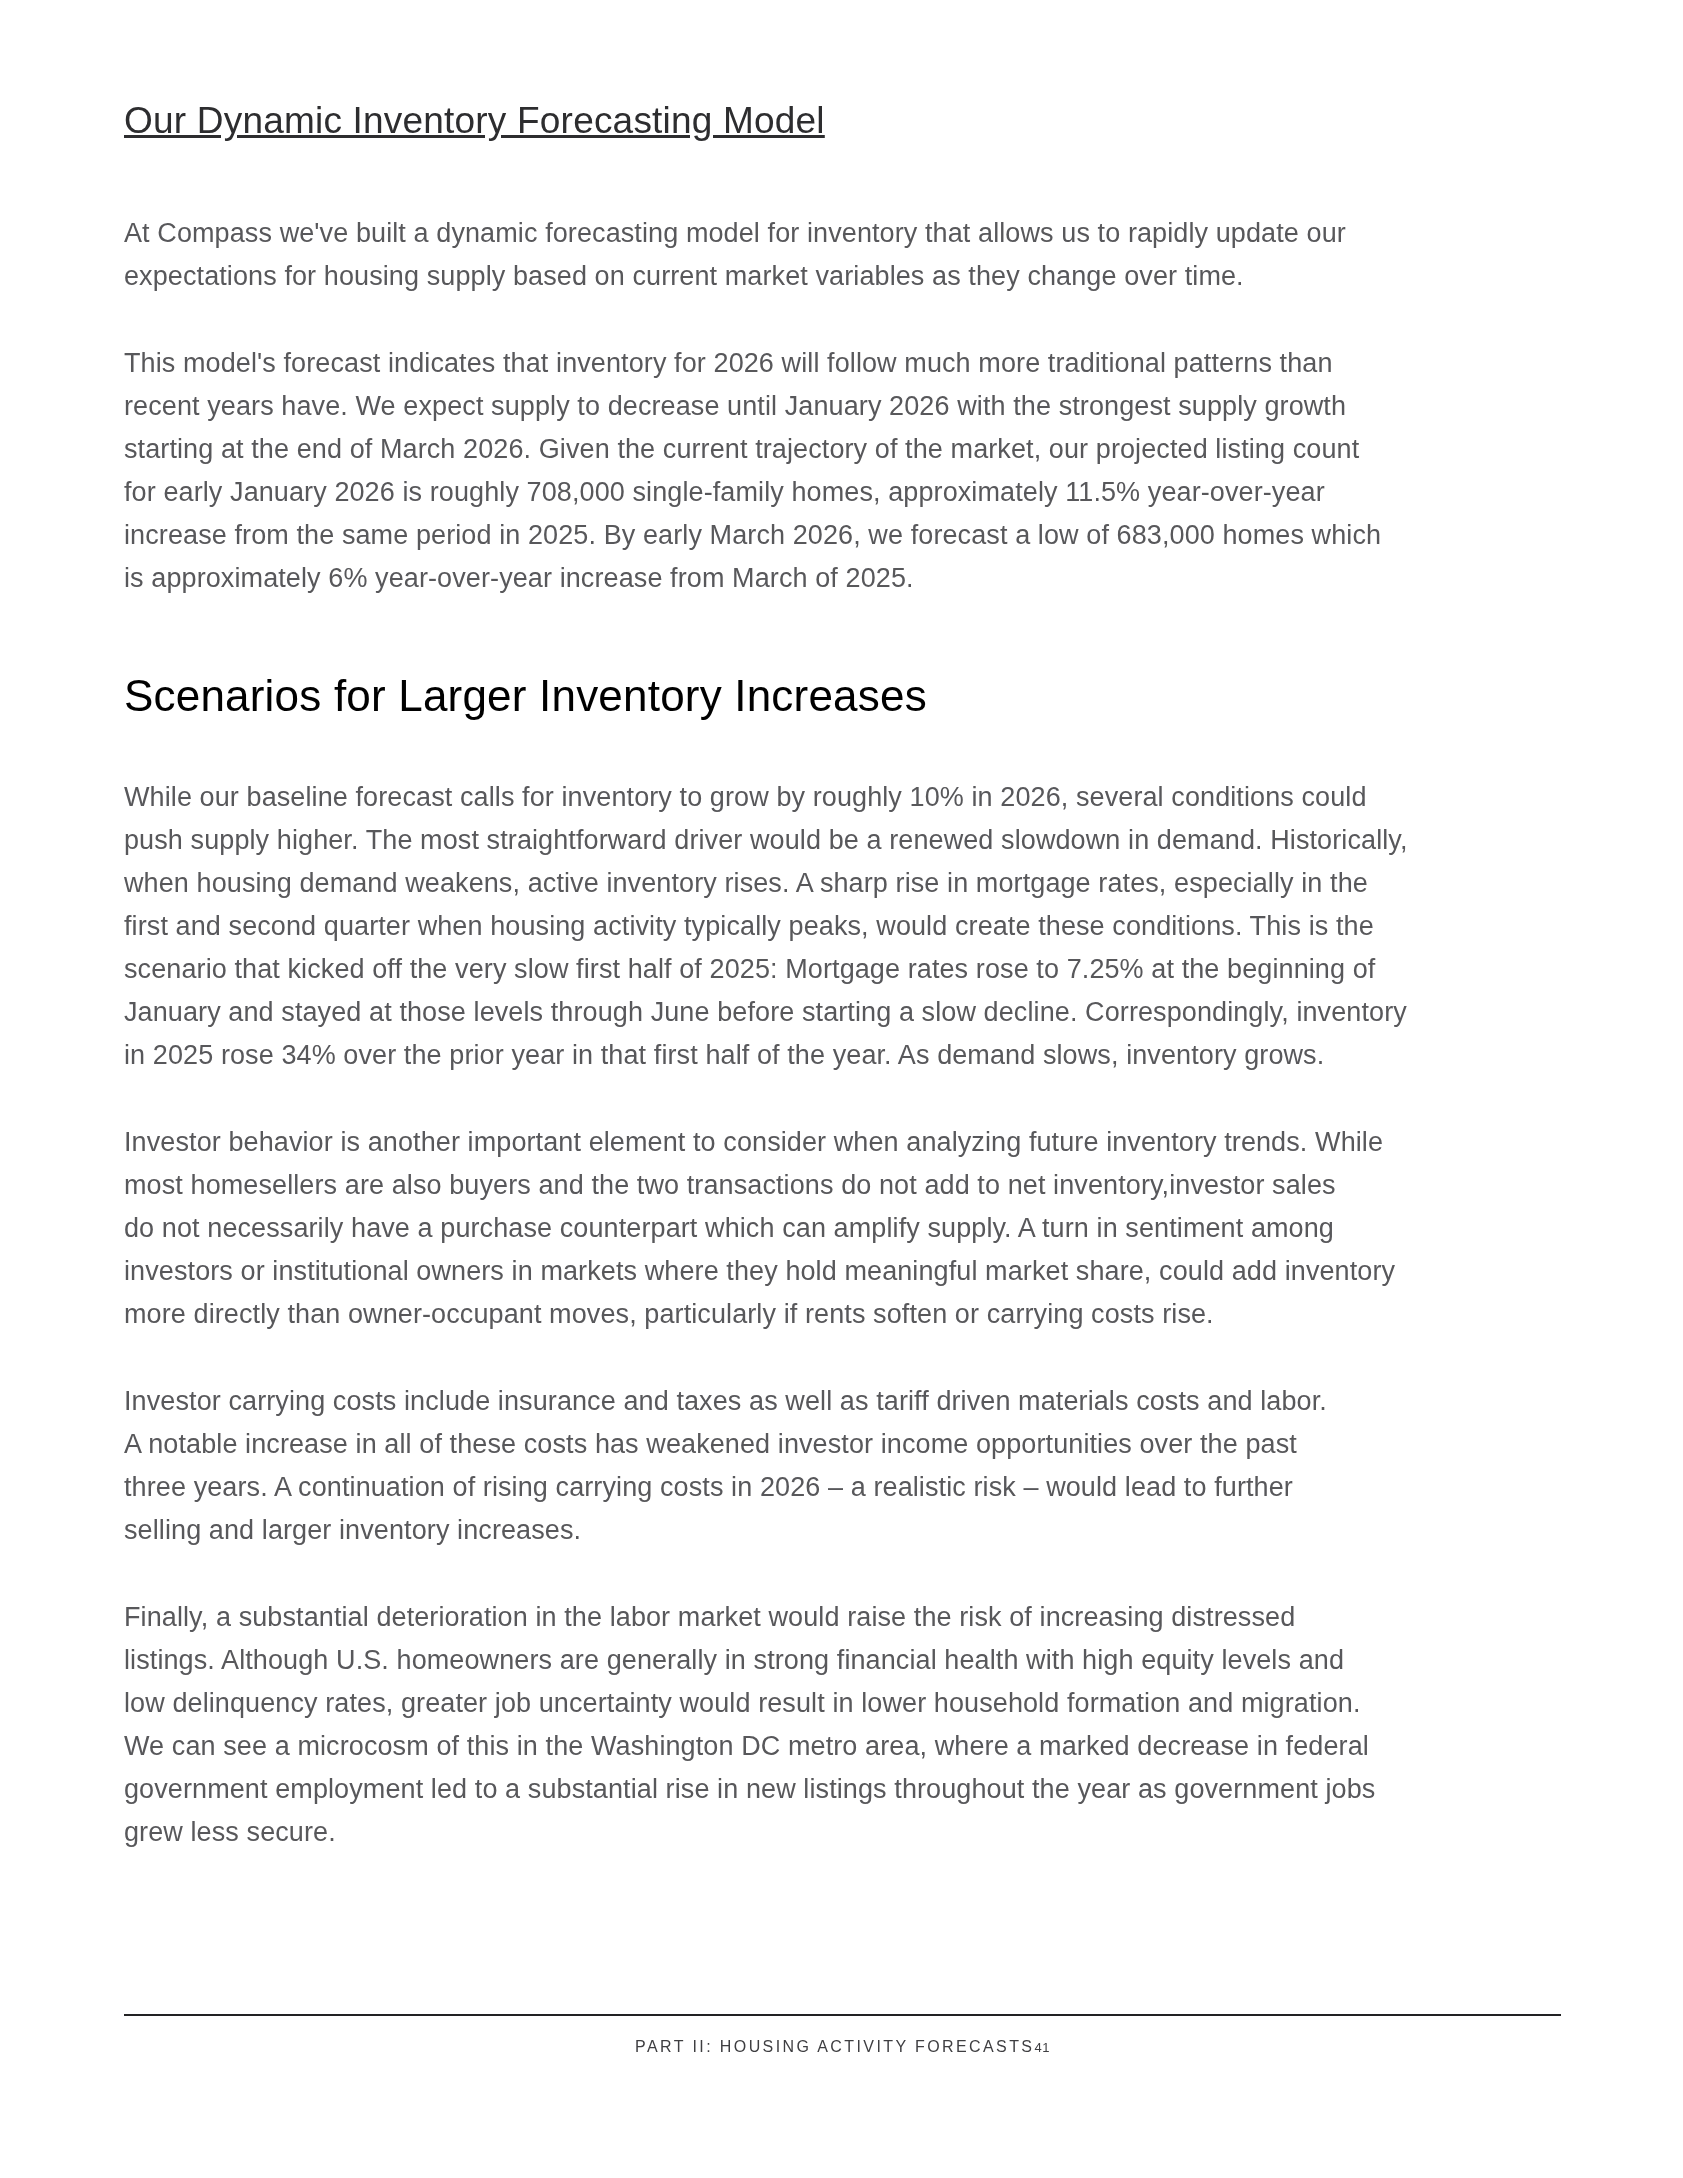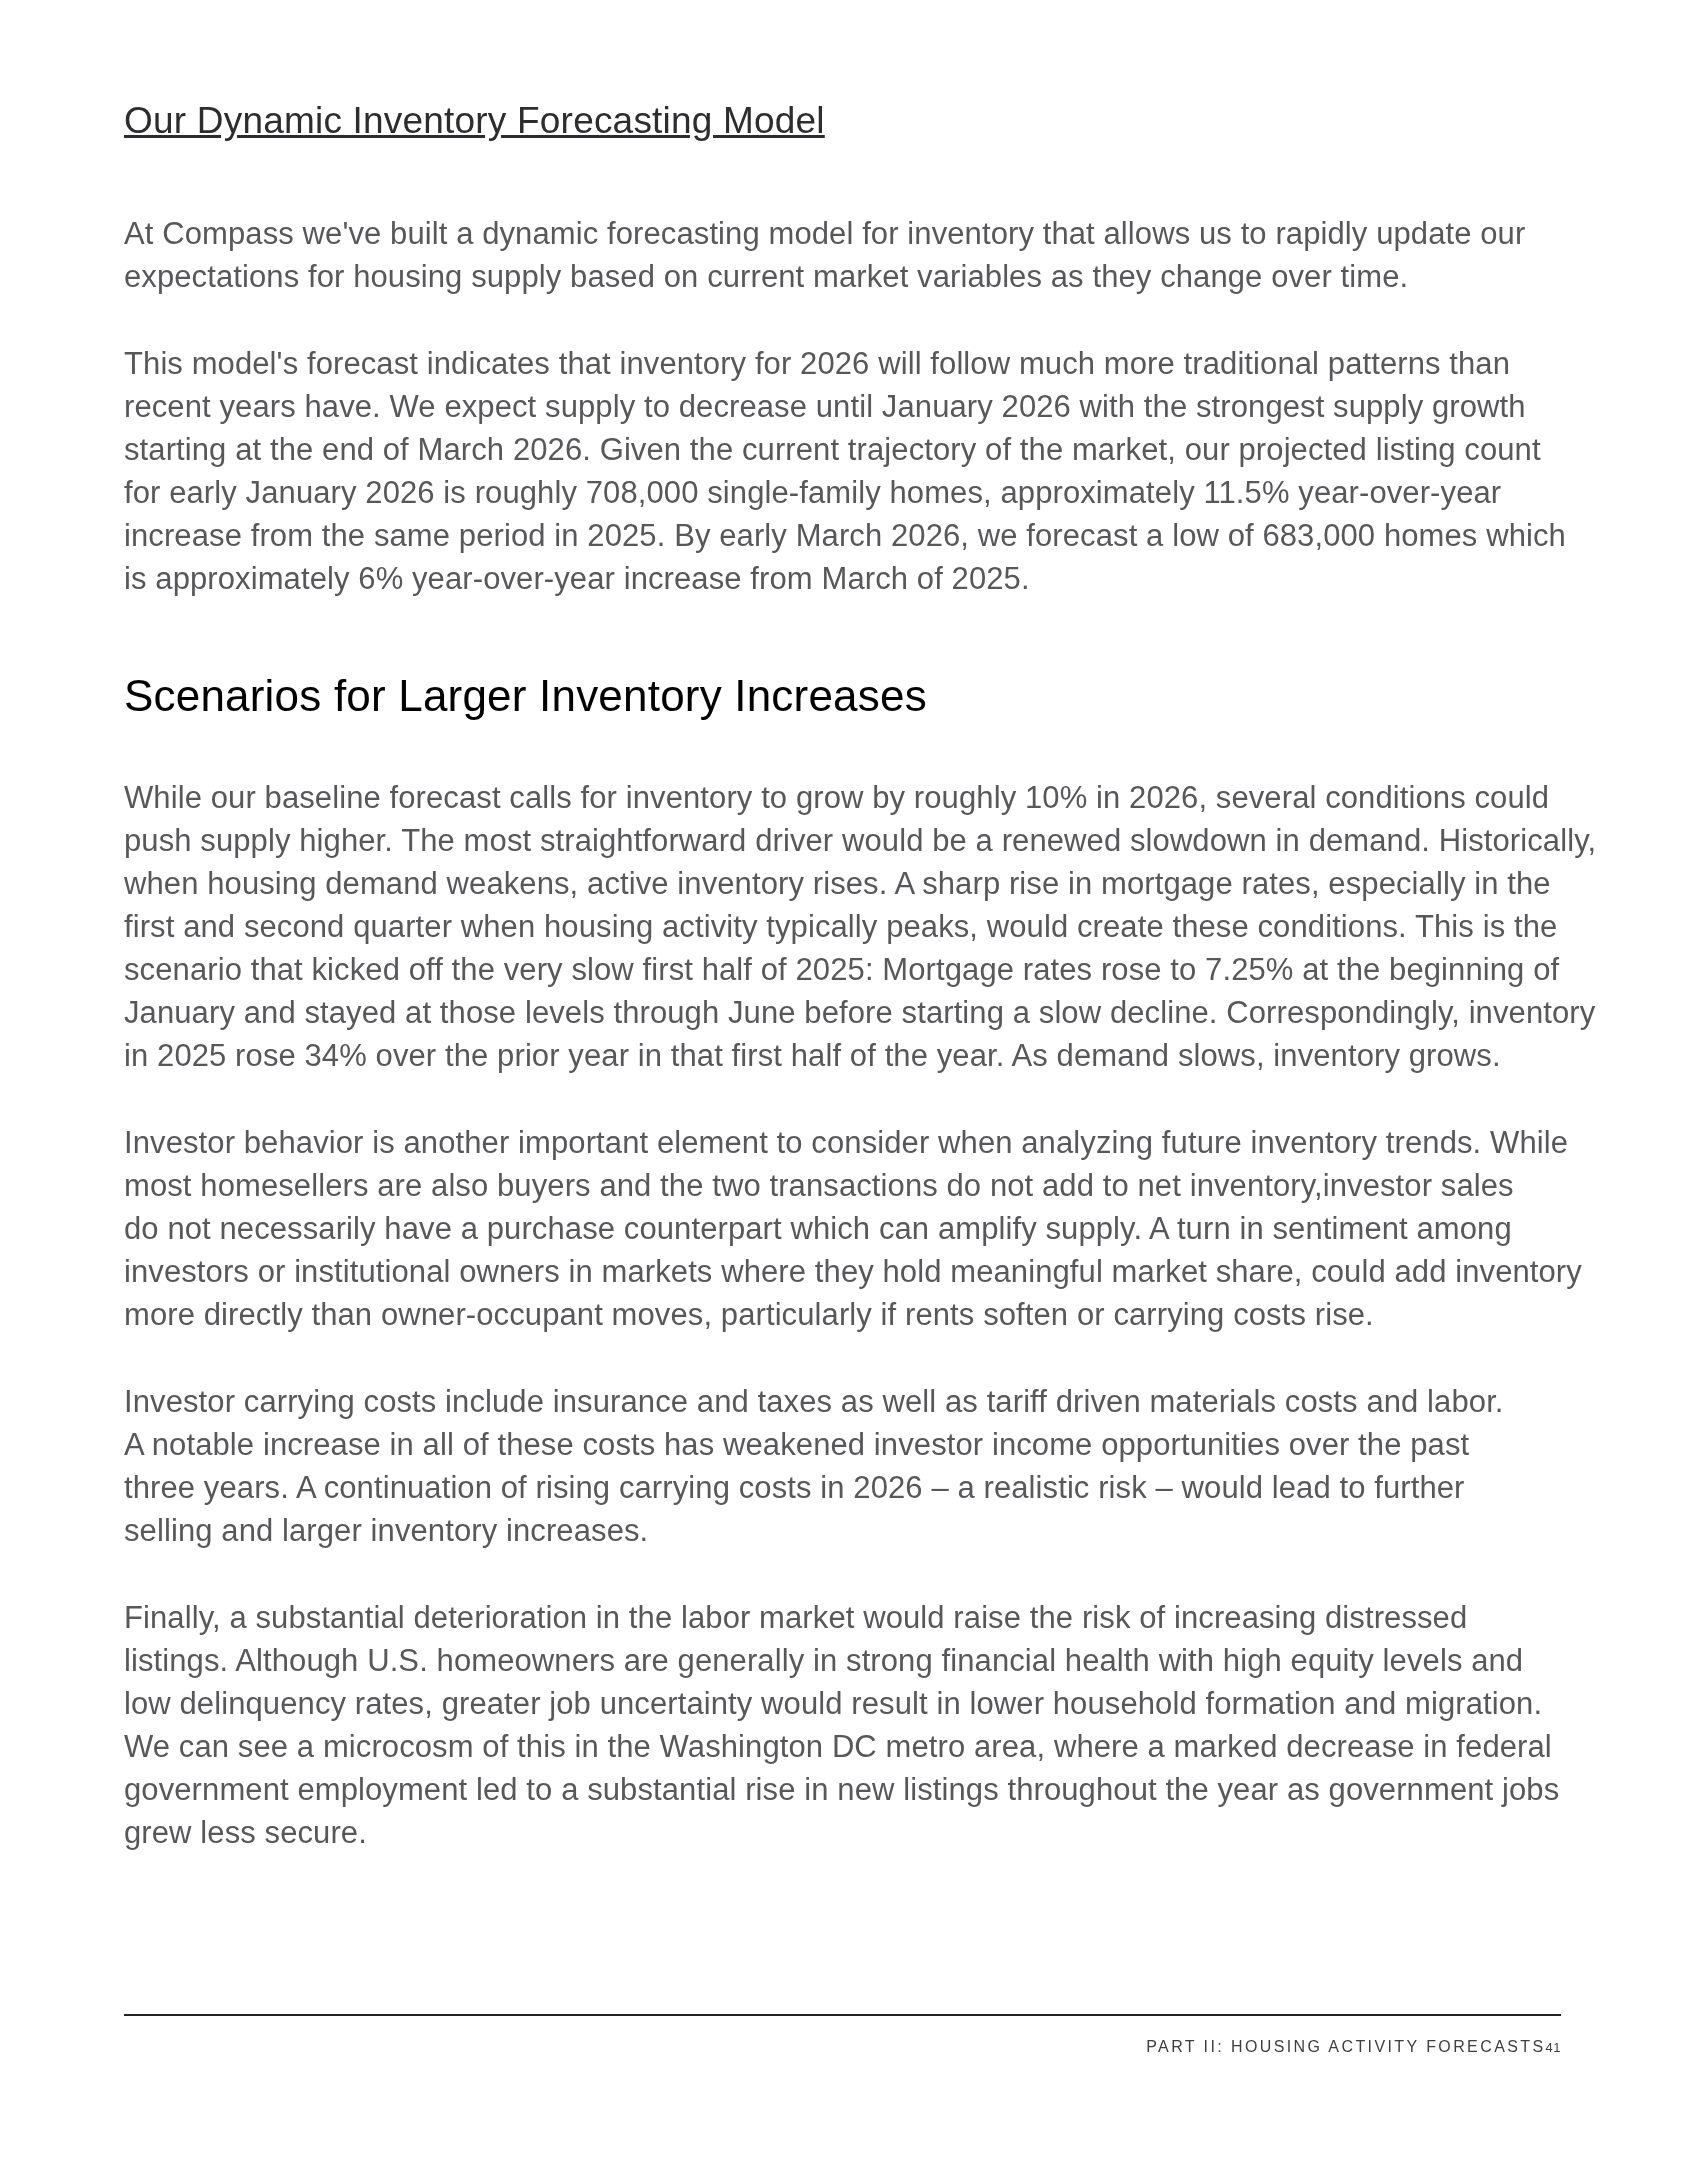--- a/index.html
+++ b/index.html
@@ -25,21 +25,21 @@
   }
   .h-main {
     margin-top: 71px;
     font-size: 44px;
     line-height: 50px;
     font-weight: 400;
     color: #000000;
     letter-spacing: 0.2px;
   }
   p.body {
-    font-size: 31px;
+    font-size: 27px;
     line-height: 43px;
     font-weight: 400;
     color: #58585b;
     letter-spacing: 0.1px;
     white-space: pre;
     margin-top: 44px;
   }
   p.body.first-after-sub { margin-top: 71px; }
   p.body.first-after-main { margin-top: 55px; }
   .footer {
@@ -48,21 +48,21 @@
     right: 122px;
     top: 2014px;
   }
   .rule {
     height: 2px;
     background: #222224;
   }
   .footer-row {
     margin-top: 22px;
     display: flex;
-    justify-content: flex-end;
+    justify-content: center;
     align-items: baseline;
   }
   .footer-label {
     font-size: 16px;
     letter-spacing: 2.4px;
     color: #3e3e41;
     font-weight: 400;
     text-transform: uppercase;
   }
   .footer-page {

